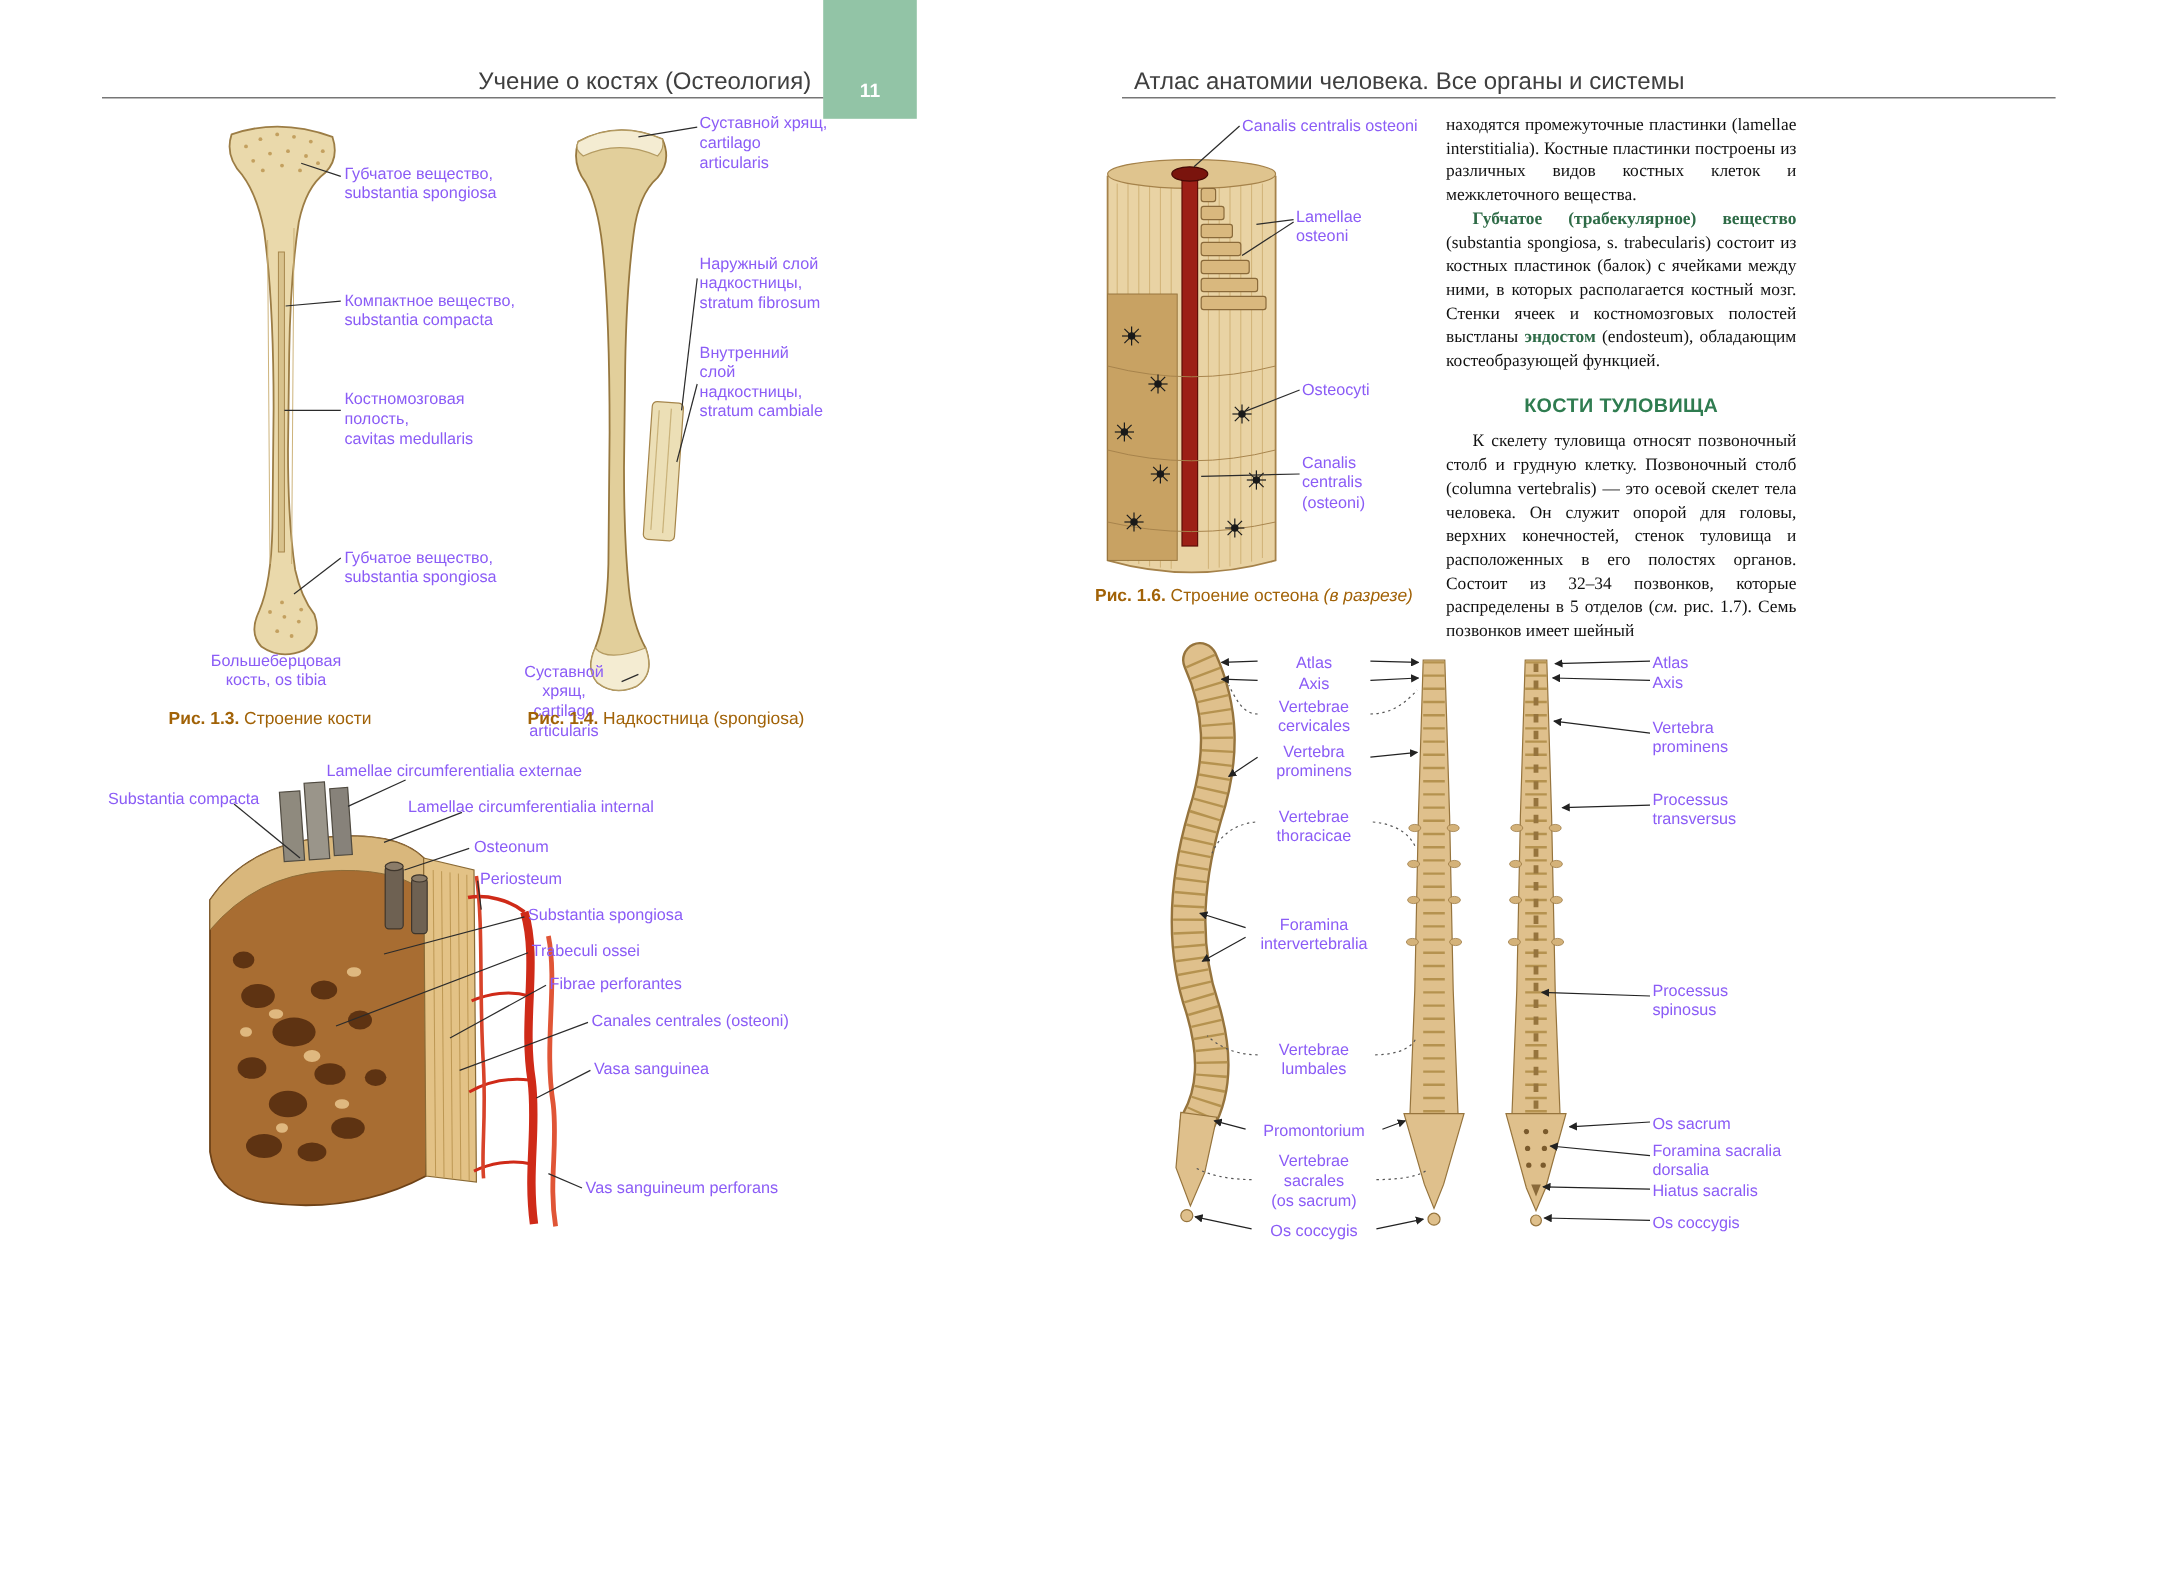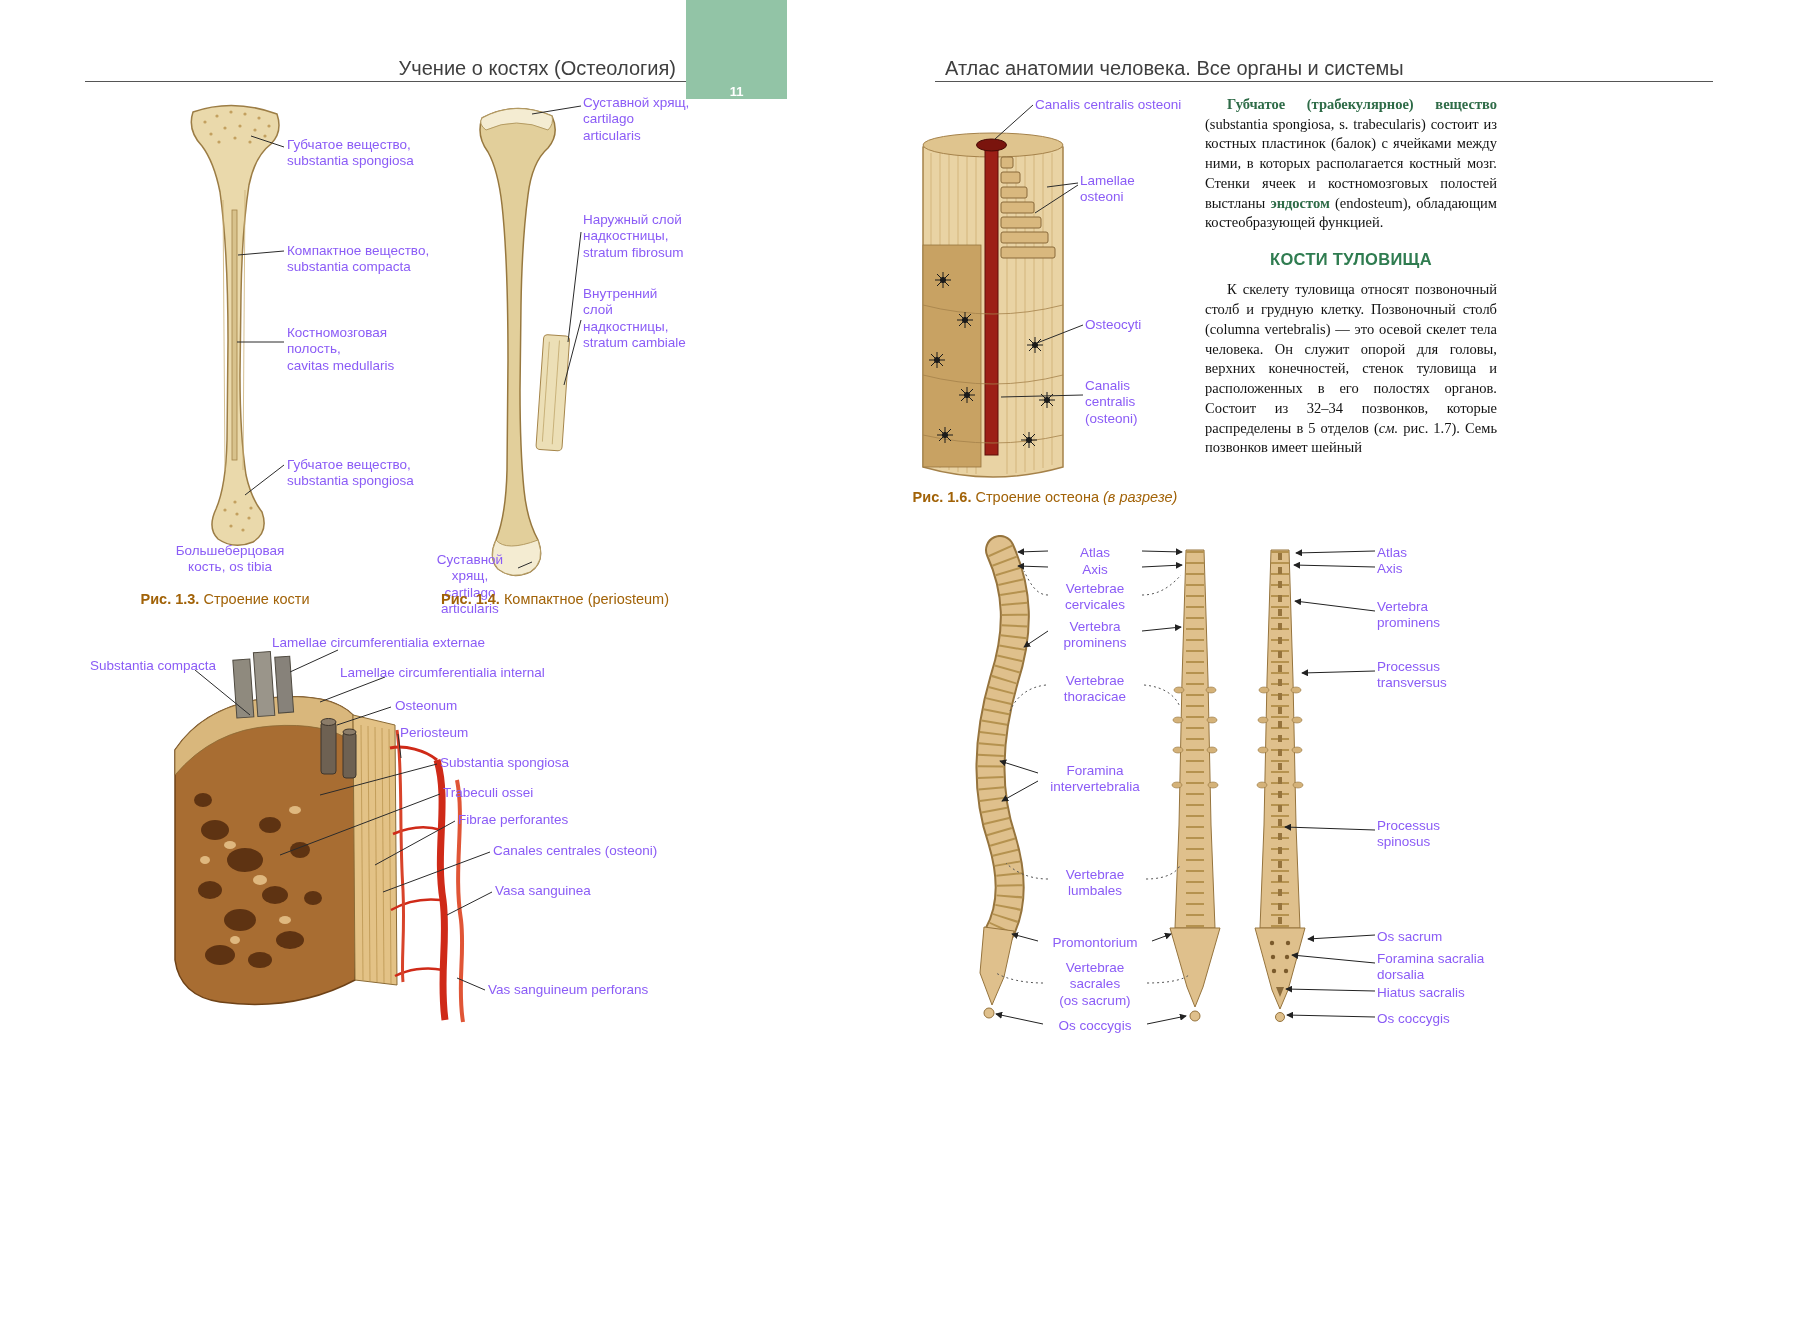--- a/index.html
+++ b/index.html
@@ -1,21 +1,21 @@
 <!DOCTYPE html>
 <html><head>
 <meta charset="utf-8">
 <style>
   html,body{margin:0;padding:0;background:#e8e8e8;}
   .page{position:relative;width:1800px;height:1318px;background:#ffffff;
         font-family:"Liberation Sans",sans-serif;color:#1a1a1a;overflow:hidden;margin:0 auto;}
   .hdr-text{position:absolute;font-size:20px;color:#3f3f3f;}
-  .badge{position:absolute;top:0;width:101px;height:99px;background:#92c4a6;color:#fff;
-         display:flex;align-items:flex-end;justify-content:center;
-         box-sizing:border-box;font-size:13px;font-weight:bold;}
+  .badge{position:absolute;top:0;width:78px;height:99px;background:#92c4a6;color:#fff;
+         display:flex;align-items:flex-end;justify-content:center;padding-bottom:13px;
+         box-sizing:border-box;font-size:16px;font-weight:bold;}
   .rule{position:absolute;top:81px;height:1px;background:#555;}
   .fig{position:absolute;}
   .fig svg.art{position:absolute;left:0;top:0;}
   .lbl{position:absolute;font-size:13.5px;line-height:1.22;white-space:pre-line;color:#8b5cf6;}
   .lbl.center{text-align:center;}
   .caption{position:absolute;font-size:14.5px;text-align:center;color:#a16207;white-space:pre-line;line-height:1.3;}
   .caption .num{font-weight:bold;}
   .caption .it{font-style:italic;}
   .nowrap{white-space:nowrap;}
   .body-col{position:absolute;left:1205px;top:95px;width:292px;
@@ -117,21 +117,21 @@
     <div class="lbl" style="left:163px;top:122px;">Наружный слой
 надкостницы,
 stratum fibrosum</div>
     <div class="lbl" style="left:163px;top:196px;">Внутренний
 слой
 надкостницы,
 stratum cambiale</div>
     <div class="lbl center" style="left:0px;top:462px;width:100px;">Суставной хрящ,
 cartilago articularis</div>
     <div class="caption nowrap" style="left:0px;top:500px;width:270px;">
-      <span class="num">Рис. 1.4.</span><span> Компактное (periosteum)</span>
+      <span class="num">Рис. 1.4.</span><span> Надкостница (spongiosa)</span>
     </div>
   </div>
 
   <div class="fig" style="left:85px;top:630px;width:580px;height:460px;">
     <svg class="art" width="580" height="460" viewBox="0 0 580 460">
       <path d="M90,120 Q120,75 185,68 Q245,62 268,85 L272,200 L270,350 Q210,382 135,372 Q95,366 90,330 Z" fill="#a86d32" stroke="#6e4217" stroke-width="1.5"></path>
       <g fill="#5e3312">
         <ellipse cx="130" cy="200" rx="14" ry="10"></ellipse>
           <ellipse cx="160" cy="230" rx="18" ry="12"></ellipse>
         <ellipse cx="125" cy="260" rx="12" ry="9"></ellipse>
@@ -277,20 +277,21 @@
     <div class="lbl" style="left:190px;top:222px;">Osteocyti</div>
     <div class="lbl" style="left:190px;top:283px;">Canalis
 centralis
 (osteoni)</div>
     <div class="caption nowrap" style="left:0px;top:393px;width:300px;">
       <span class="num">Рис. 1.6.</span><span> Строение остеона </span><span class="it">(в разрезе)</span>
     </div>
   </div>
 
   <div class="body-col">
+    <p><span>находятся промежуточные пластинки (lamellae interstitialia). Костные пластинки построены из различных видов костных клеток и межклеточного вещества.</span></p>
     <p class="indent"><span class="term">Губчатое (трабекулярное) вещество</span><span> (substantia spongiosa, s. trabecularis) состоит из костных пластинок (балок) с ячейками между ними, в которых располагается костный мозг. Стенки ячеек и костномозговых полостей выстланы </span><span class="term">эндостом</span><span> (endosteum), обладающим костеобразующей функцией.</span></p>
     <div class="sec-head">КОСТИ ТУЛОВИЩА</div>
     <p class="indent"><span>К скелету туловища относят позвоночный столб и грудную клетку. Позвоночный столб (columna vertebralis) — это осевой скелет тела человека. Он служит опорой для головы, верхних конечностей, стенок туловища и расположенных в его полостях органов. Состоит из 32–34 позвонков, которые распределены в 5 отделов (</span><i>см.</i><span> рис. 1.7). Семь позвонков имеет шейный</span></p>
   </div>
 
   <div class="fig" style="left:940px;top:535px;width:560px;height:545px;">
     <svg class="art" width="560" height="545" viewBox="0 0 560 545">
       <defs>
         <marker id="ah" viewBox="0 0 8 8" refX="7" refY="4" markerWidth="7" markerHeight="7" orient="auto">
           <path d="M0,0 L8,4 L0,8 Z" fill="#222"></path>

